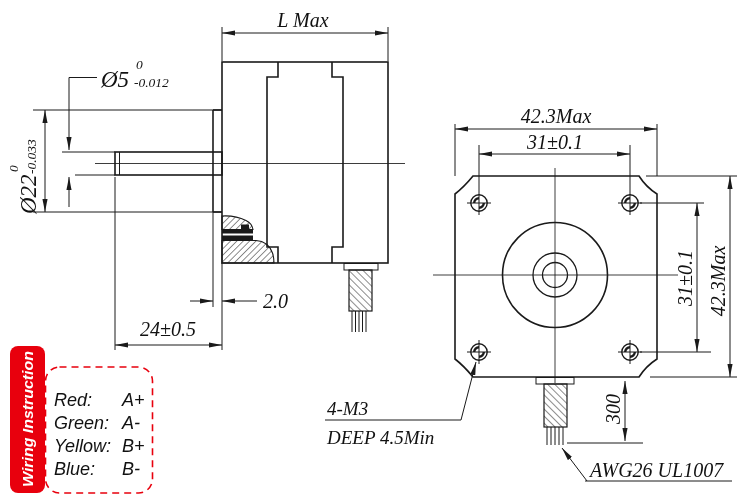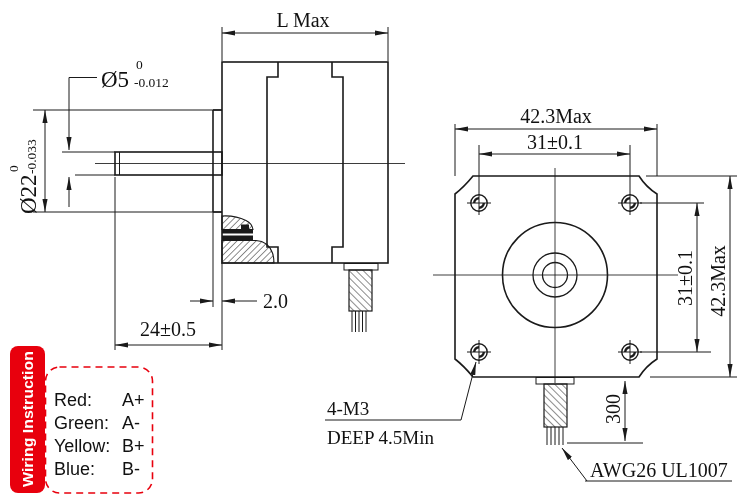--- a/index.html
+++ b/index.html
@@ -1,17 +1,17 @@
 <!DOCTYPE html>
 <html><head>
 <meta charset="utf-8">
 <style>
   html,body{margin:0;padding:0;background:#ffffff;}
   .stage{position:relative;width:750px;height:500px;background:#ffffff;overflow:hidden;
-         font-family:"Liberation Serif", serif;}
+         font-family:"Liberation Serif", serif;font-style:italic;}
   svg{display:block;}
   text{fill:#111111;}
   .dim{font-family:"Liberation Serif", serif;font-size:20px;}
   .dim-sm{font-family:"Liberation Serif", serif;font-size:13.5px;}
   .note{font-family:"Liberation Serif", serif;font-size:19px;}
   .wire-row{font-family:"Liberation Sans", sans-serif;font-size:18px;}
   .tab-text{font-family:"Liberation Sans", sans-serif;font-size:15px;font-weight:bold;fill:#ffffff;}
   .ol{stroke:#1a1a1a;stroke-width:1.6;fill:none;}
   .thin{stroke:#1a1a1a;stroke-width:1;fill:none;}
   .cl{stroke:#1a1a1a;stroke-width:0.85;fill:none;}

